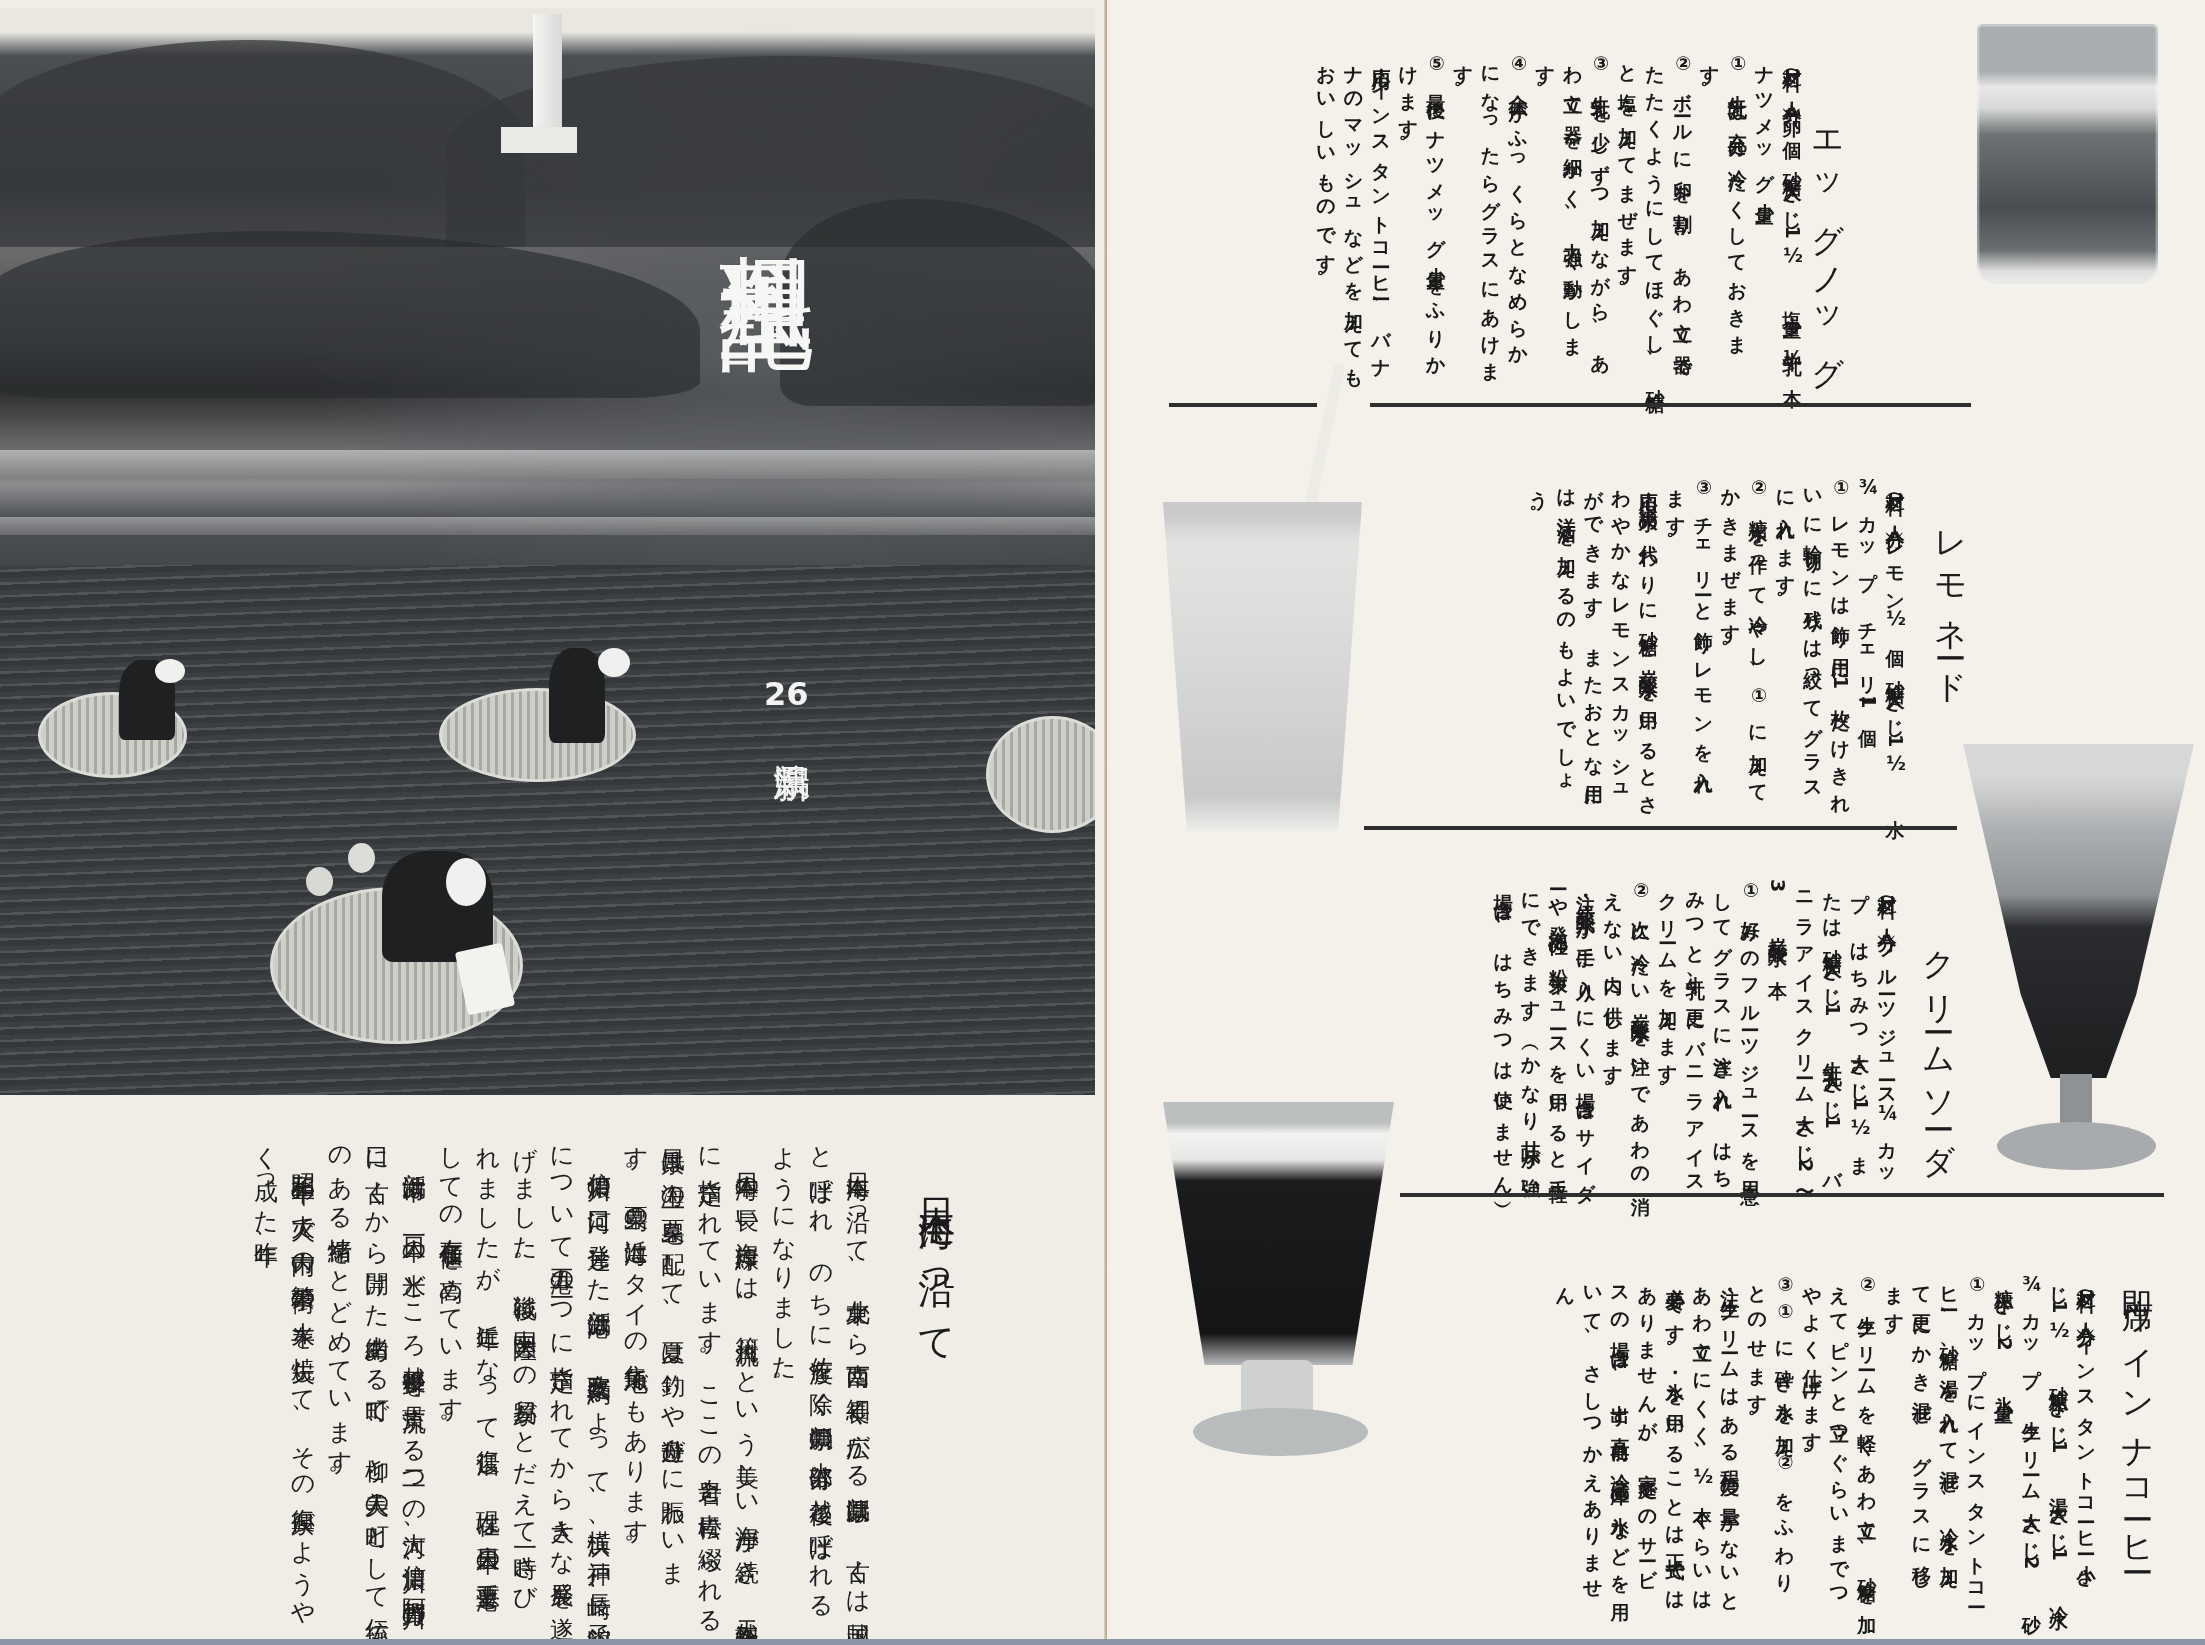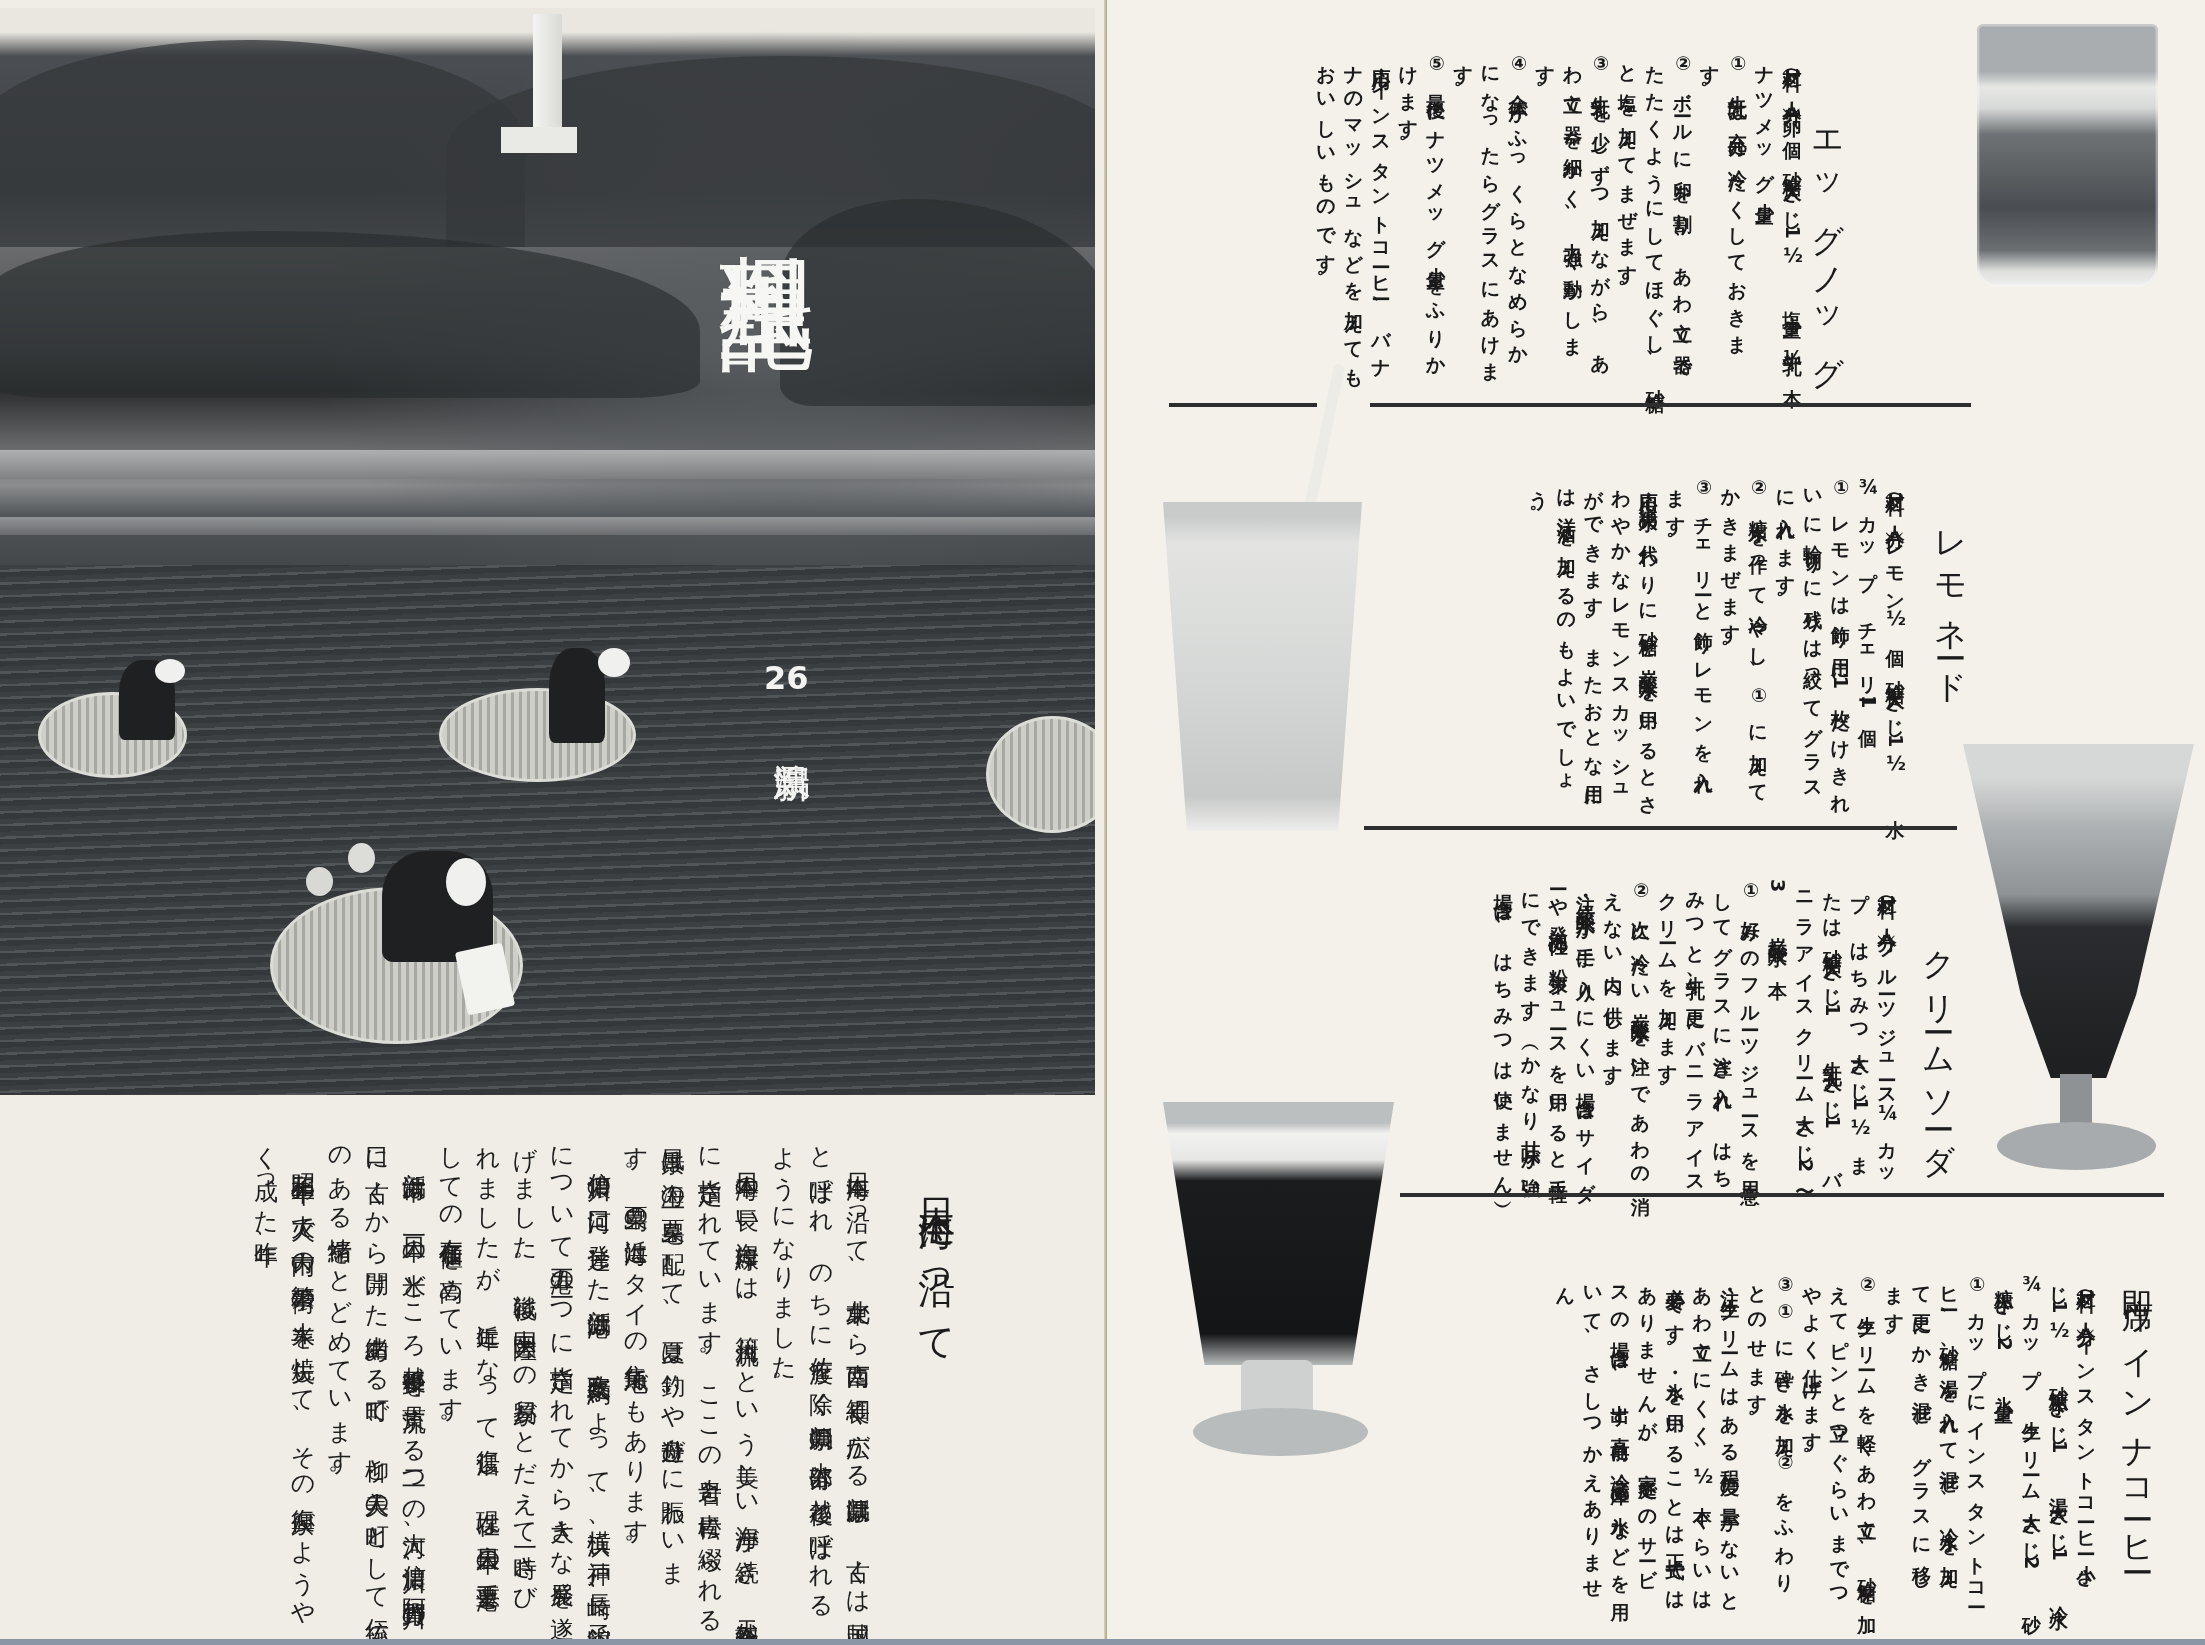--- a/index.html
+++ b/index.html
@@ -60,21 +60,21 @@
 
   .series-title {
     position:absolute; left:720px; top:171px;
     writing-mode:vertical-rl;
     font-family:"DejaVu Serif", serif;
     font-size:94px; line-height:1; letter-spacing:6.4px;
     color:#f6f6f4; font-weight:300;
     text-shadow:0 0 1.6px rgba(0,0,0,.2);
   }
   .series-number {
-    position:absolute; left:764px; top:651px;
+    position:absolute; left:764px; top:667px;
     font-family:"DejaVu Sans", sans-serif; font-size:32px; color:#f3f3f1; font-weight:bold;
   }
   .series-pref {
     position:absolute; left:766px; top:726px;
     writing-mode:vertical-rl;
     font-family:"DejaVu Sans", sans-serif; font-size:37px; color:#f3f3f1; letter-spacing:1.6px;
   }
 
   
   .vtext {

